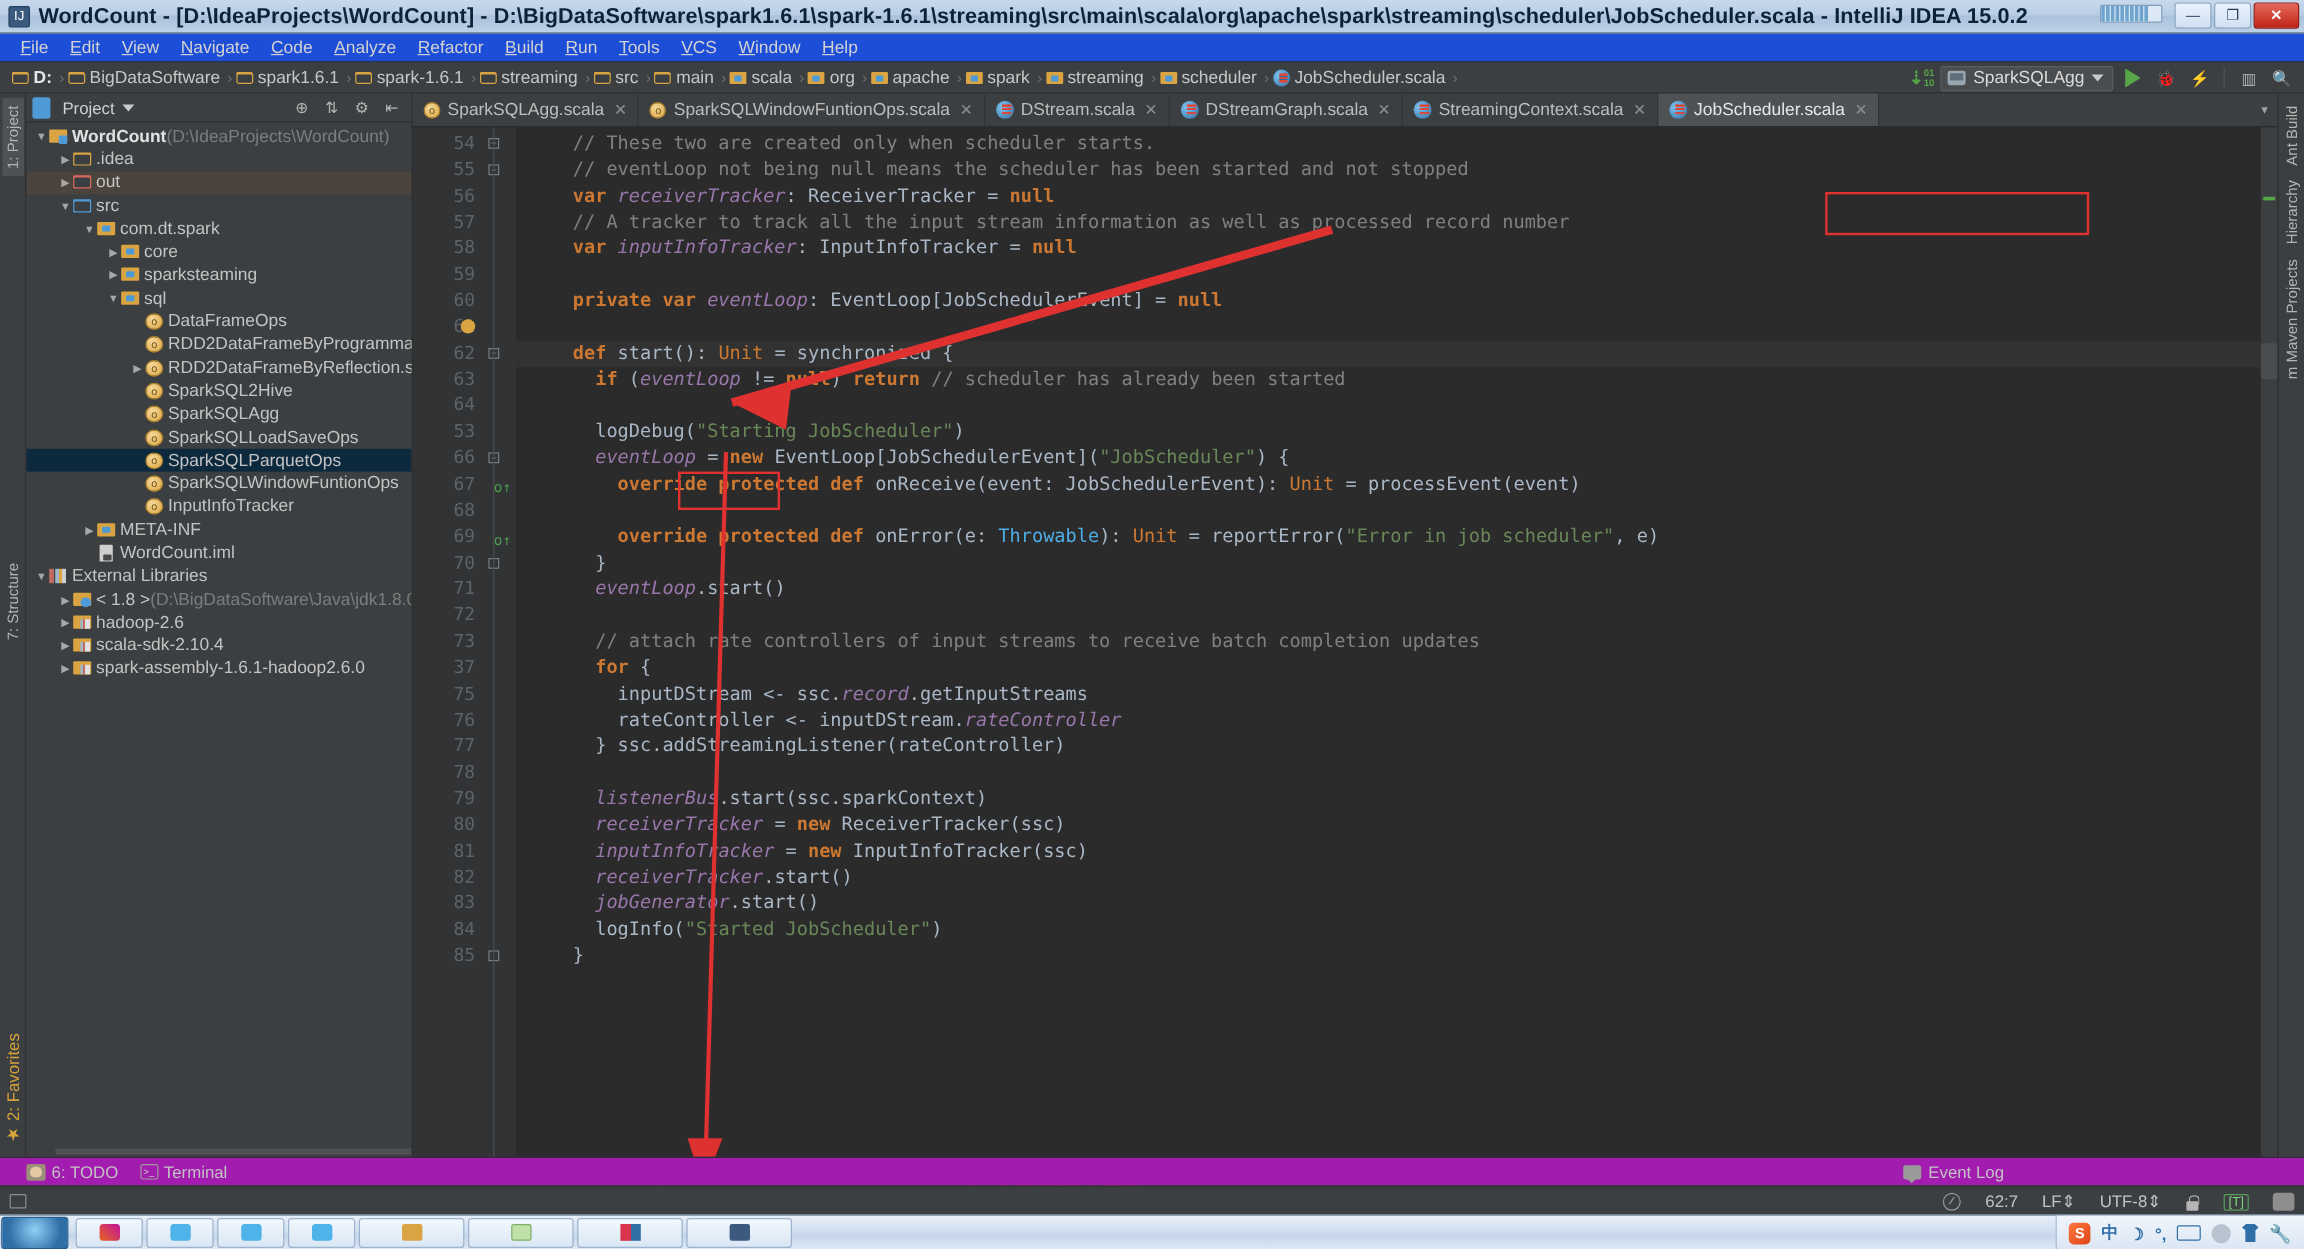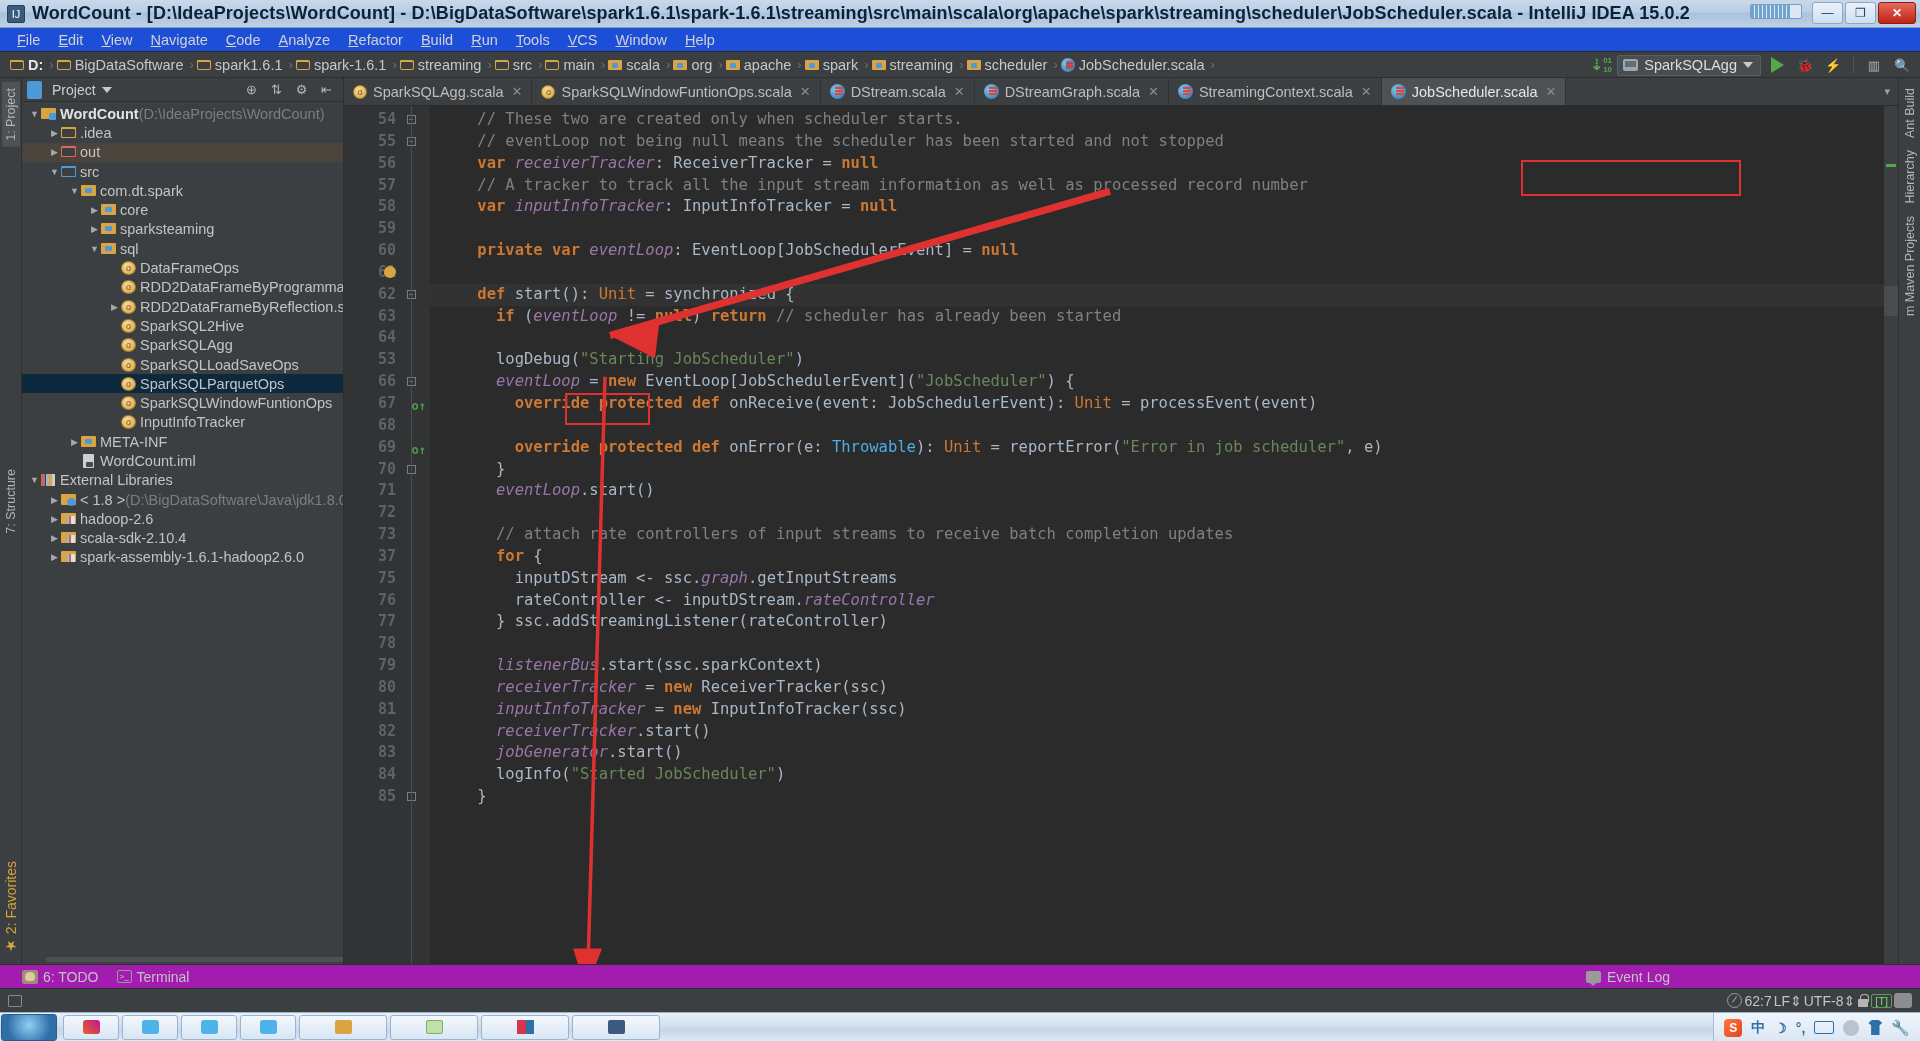--- a/index.html
+++ b/index.html
@@ -174,21 +174,21 @@
   }
   .etab .ic-sc::after{content:"";position:absolute;left:5px;top:3px;width:8px;height:9px;
     background:repeating-linear-gradient(to bottom,#d8483c 0 2px,transparent 2px 3px);}
   .tabs-right { margin-left:auto; display:flex; align-items:center; padding:0 8px; color:#a0a0a0; font-size:11px;}
 
   .codewrap { flex:1 1 auto; display:flex; min-height:0; position:relative; overflow:hidden;}
   .gutter {
     flex:0 0 86px; background:#313335; color:#606366; font-family:"DejaVu Sans Mono",monospace;
     font-size:15px; text-align:right; padding-top:3px; position:relative;
   }
-  .gutter .g { height:21.85px; line-height:21.85px; padding-right:34px; position:relative;font-weight:bold;}
+  .gutter .g { height:21.85px; line-height:21.85px; padding-right:34px; position:relative;}
   .mk-fold { position:absolute; right:14px; width:9px; height:9px; border:1px solid #7a7d7f; color:#7a7d7f;
     font-size:8px; line-height:7px; text-align:center; top:6px; }
   .mk-ov { color:#4e9a4e; font-size:12px; right:4px; top:3px; position:absolute;}
   .mk-bulb { position:absolute; right:34px; top:4px; width:12px;height:12px;border-radius:50%;background:#d9a441;}
   .foldline { position:absolute; right:18px; top:0; bottom:0; width:1px; background:#4b4e50;}
 
   .code {
     flex:1 1 auto; font-family:"DejaVu Sans Mono",monospace; font-size:15.5px;
     padding-top:3px; position:relative; overflow:hidden; color:#a9b7c6; background:#2b2b2b;
   }
@@ -229,21 +229,21 @@
   .eventlog { position:absolute; right:250px; display:flex; align-items:center; gap:6px; font-size:14px; color:#c3c3c3;}
   .eventlog .bal{width:15px;height:12px;background:#9a9a9a;border-radius:2px;position:relative;}
   .eventlog .bal::after{content:"";position:absolute;left:3px;top:11px;border-left:4px solid transparent;border-right:4px solid transparent;border-top:4px solid #9a9a9a;}
 
   
   .statusbar {
     height:24px; flex:0 0 24px; background:#3c3f41; display:flex; align-items:center;
     border-top:1px solid #2e2e2e; position:relative; padding-left:8px;
   }
   .sb-left { width:14px;height:12px;border:1px solid #8b8b8b;border-radius:1px;}
-  .sb-right { position:absolute; right:8px; display:flex; align-items:center; gap:2px; font-size:14px; color:#c3c3c3;}
+  .sb-right { position:absolute; right:8px; display:flex; align-items:flex-end; gap:20px; font-size:14px; color:#c3c3c3;}
   .sb-right .circ{width:15px;height:15px;border-radius:50%;border:1px solid #9a9a9a;position:relative;}
   .sb-right .circ::after{content:"";position:absolute;left:6px;top:2px;width:1px;height:7px;background:#9a9a9a;transform:rotate(35deg);}
   .sb-right .lock{width:12px;height:13px;position:relative;}
   .sb-right .lock::before{content:"";position:absolute;left:1px;top:5px;width:10px;height:8px;background:#b5b5b5;border-radius:1px;}
   .sb-right .lock::after{content:"";position:absolute;left:3px;top:0;width:7px;height:7px;border:1.5px solid #b5b5b5;border-bottom:none;border-radius:4px 4px 0 0;}
   .tbadge{border:1px solid #5a9c5a;color:#7fd07f;font-size:11px;padding:0 3px;border-radius:2px;}
   .hippo{width:18px;height:15px;border-radius:3px;background:#8e8e8e;}
 
   
   .taskbar {
@@ -670,21 +670,21 @@
             <div class="ln"><span class="white">      logDebug(</span><span class="str">"Starting JobScheduler"</span><span class="white">)</span></div>
             <div class="ln"><span class="white">      </span><span class="fld">eventLoop</span><span class="white"> = </span><span class="kw">new </span><span class="white">EventLoop[JobSchedulerEvent](</span><span class="str">"JobScheduler"</span><span class="white">) {</span></div>
             <div class="ln"><span class="white">        </span><span class="kw">override protected def </span><span class="white">onReceive</span><span class="white">(event: JobSchedulerEvent): </span><span class="kw2">Unit</span><span class="white"> = processEvent(event)</span></div>
             <div class="ln">&nbsp;</div>
             <div class="ln"><span class="white">        </span><span class="kw">override protected def </span><span class="white">onError</span><span class="white">(e: </span><span class="tr">Throwable</span><span class="white">): </span><span class="kw2">Unit</span><span class="white"> = reportError(</span><span class="str">"Error in job scheduler"</span><span class="white">, e)</span></div>
             <div class="ln"><span class="white">      }</span></div>
             <div class="ln"><span class="white">      </span><span class="fld">eventLoop</span><span class="white">.start()</span></div>
             <div class="ln">&nbsp;</div>
             <div class="ln"><span class="white">      </span><span class="cmt">// attach rate controllers of input streams to receive batch completion updates</span></div>
             <div class="ln"><span class="white">      </span><span class="kw">for </span><span class="white">{</span></div>
-            <div class="ln"><span class="white">        inputDStream &lt;- ssc.</span><span class="fld">graph</span><span class="white">.getInputStreams</span></div>
+            <div class="ln"><span class="white">        inputDStream &lt;- ssc.</span><span class="fld">record</span><span class="white">.getInputStreams</span></div>
             <div class="ln"><span class="white">        rateController &lt;- inputDStream.</span><span class="fld">rateController</span></div>
             <div class="ln"><span class="white">      } ssc.addStreamingListener(rateController)</span></div>
             <div class="ln">&nbsp;</div>
             <div class="ln"><span class="white">      </span><span class="fld">listenerBus</span><span class="white">.start(ssc.sparkContext)</span></div>
             <div class="ln"><span class="white">      </span><span class="fld">receiverTracker</span><span class="white"> = </span><span class="kw">new </span><span class="white">ReceiverTracker(ssc)</span></div>
             <div class="ln"><span class="white">      </span><span class="fld">inputInfoTracker</span><span class="white"> = </span><span class="kw">new </span><span class="white">InputInfoTracker(ssc)</span></div>
             <div class="ln"><span class="white">      </span><span class="fld">receiverTracker</span><span class="white">.start()</span></div>
             <div class="ln"><span class="white">      </span><span class="fld">jobGenerator</span><span class="white">.start()</span></div>
             <div class="ln"><span class="white">      logInfo(</span><span class="str">"Started JobScheduler"</span><span class="white">)</span></div>
             <div class="ln"><span class="white">    }</span></div>

